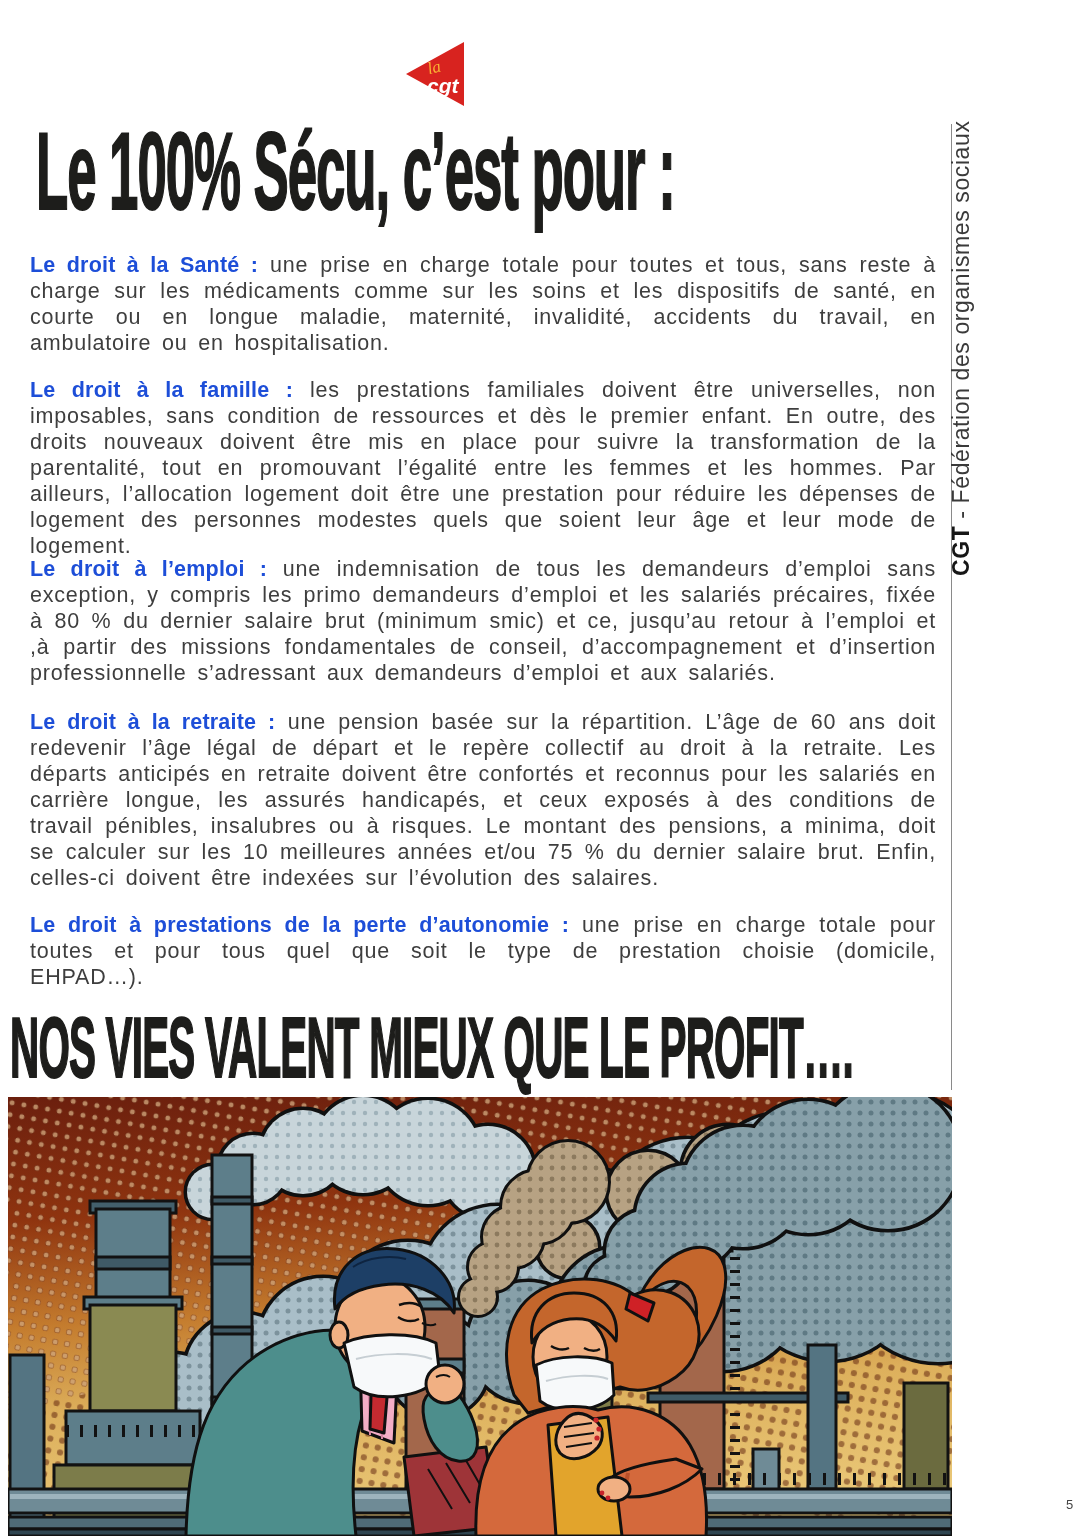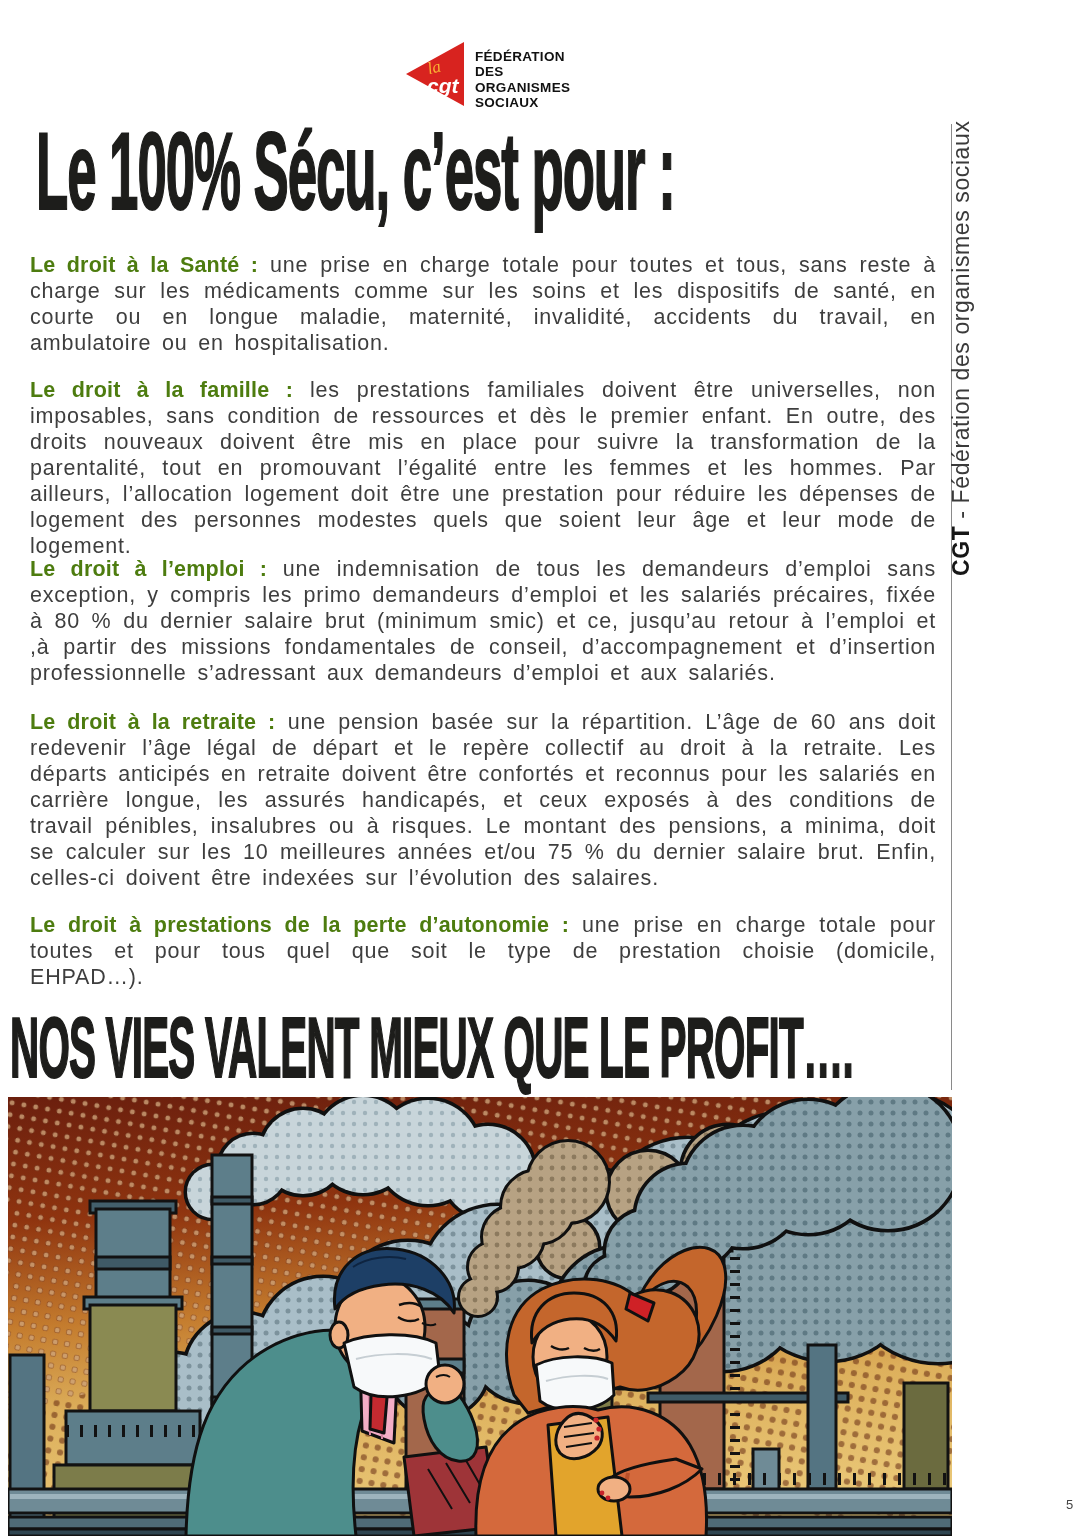--- a/index.html
+++ b/index.html
@@ -25,21 +25,21 @@
     font-weight:700;color:var(--ink);letter-spacing:-0.02em;
     -webkit-text-stroke:2px var(--ink);
   }
   .title .condense{font-size:110px;line-height:1;}
   
   .para{
     position:absolute;left:30px;width:906px;text-align:justify;
     font-size:21.5px;line-height:26px;letter-spacing:.8px;word-spacing:4px;
     color:var(--body-text);
   }
-  .para b{color:#4d7c0f;letter-spacing:.2px;}
+  .para b{color:#1d4ed8;letter-spacing:.2px;}
   
   .headline{position:absolute;left:10px;top:1004px;white-space:nowrap;}
   .headline .condense{font-size:86px;line-height:1;transform:scaleX(.47);}
   
   .vline{position:absolute;left:951px;top:124px;width:1.4px;height:966px;background:var(--line-gray);}
   .side-caption{
     position:absolute;left:948px;top:118px;height:458px;
     writing-mode:vertical-rl;transform:rotate(180deg);
     font-size:23px;letter-spacing:.6px;color:#3a3a3a;line-height:1.15;white-space:nowrap;
   }
@@ -54,26 +54,20 @@
 <body>
 
 <div class="page">
 
   <header class="logo">
     <svg width="62" height="68" viewBox="0 0 62 68" aria-hidden="true">
       <polygon points="2,34 60,2 60,66" fill="#d8231f"></polygon>
       <text x="24" y="33" font-size="17" font-style="italic" font-family="'Liberation Serif',serif" fill="#f9b233" transform="rotate(-14 30 30)">la</text>
       <text x="23" y="53" font-size="21" font-weight="bold" font-style="italic" fill="#ffffff">cgt</text>
     </svg>
-    <div class="logo-text">
-      <span>FÉDÉRATION</span>
-      <span>DES</span>
-      <span>ORGANISMES</span>
-      <span>SOCIAUX</span>
-    </div>
   </header>
 
   <h1 class="title"><span class="condense">Le 100% Sécu, c’est pour :</span></h1>
 
   <section>
     <p class="para" style="top:252px"><b>Le droit à la Santé :</b> <span>une prise en charge totale pour toutes et tous, sans reste à charge sur les médicaments comme sur les soins et les dispositifs de santé, en courte ou en longue maladie, maternité, invalidité, accidents du travail, en ambulatoire ou en hospitalisation.</span></p>
     <p class="para" style="top:377px"><b>Le droit à la famille :</b> <span>les prestations familiales doivent être universelles, non imposables, sans condition de ressources et dès le premier enfant. En outre, des droits nouveaux doivent être mis en place pour suivre la transformation de la parentalité, tout en promouvant l’égalité entre les femmes et les hommes. Par ailleurs, l’allocation logement doit être une prestation pour réduire les dépenses de logement des personnes modestes quels que soient leur âge et leur mode de logement.</span></p>
     <p class="para" style="top:556px"><b>Le droit à l’emploi :</b> <span>une indemnisation de tous les demandeurs d’emploi sans exception, y compris les primo demandeurs d’emploi et les salariés précaires, fixée à 80 % du dernier salaire brut (minimum smic) et ce, jusqu’au retour à l’emploi et ,à partir des missions fondamentales de conseil, d’accompagnement et d’insertion professionnelle s’adressant aux demandeurs d’emploi et aux salariés.</span></p>
     <p class="para" style="top:709px"><b>Le droit à la retraite :</b> <span>une pension basée sur la répartition. L’âge de 60 ans doit redevenir l’âge légal de départ et le repère collectif au droit à la retraite. Les départs anticipés en retraite doivent être confortés et reconnus pour les salariés en carrière longue, les assurés handicapés, et ceux exposés à des conditions de travail pénibles, insalubres ou à risques. Le montant des pensions, a minima, doit se calculer sur les 10 meilleures années et/ou 75 % du dernier salaire brut. Enfin, celles-ci doivent être indexées sur l’évolution des salaires.</span></p>
     <p class="para" style="top:912px"><b>Le droit à prestations de la perte d’autonomie :</b> <span>une prise en charge totale pour toutes et pour tous quel que soit le type de prestation choisie (domicile, EHPAD…).</span></p>

